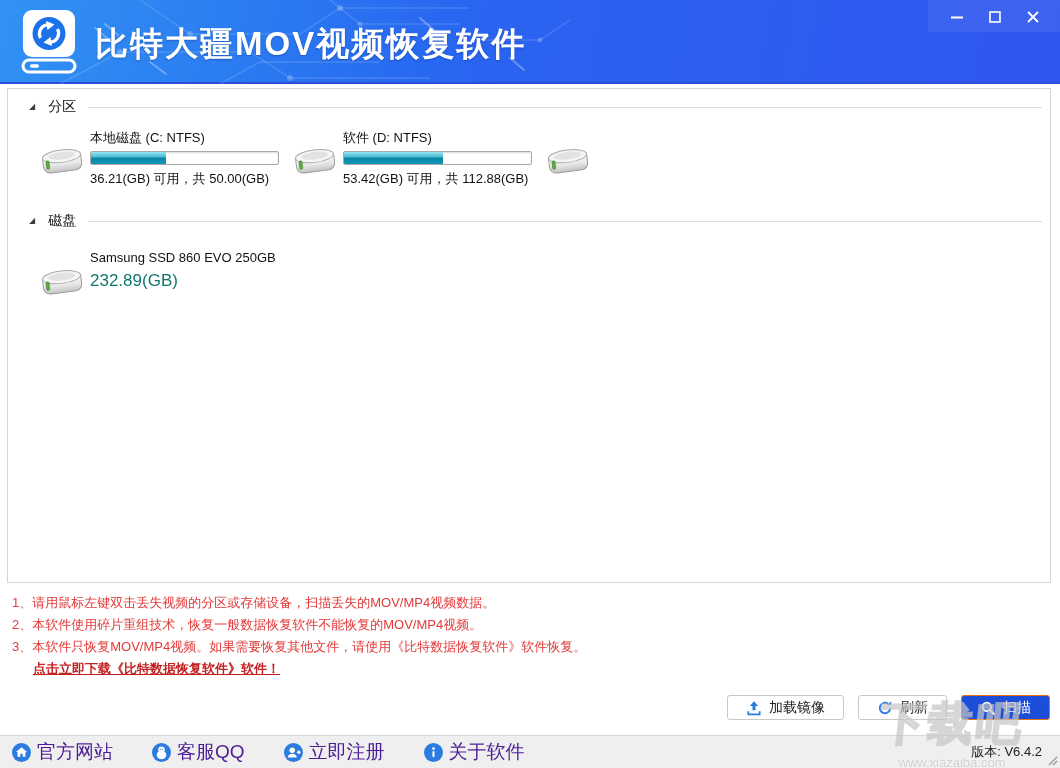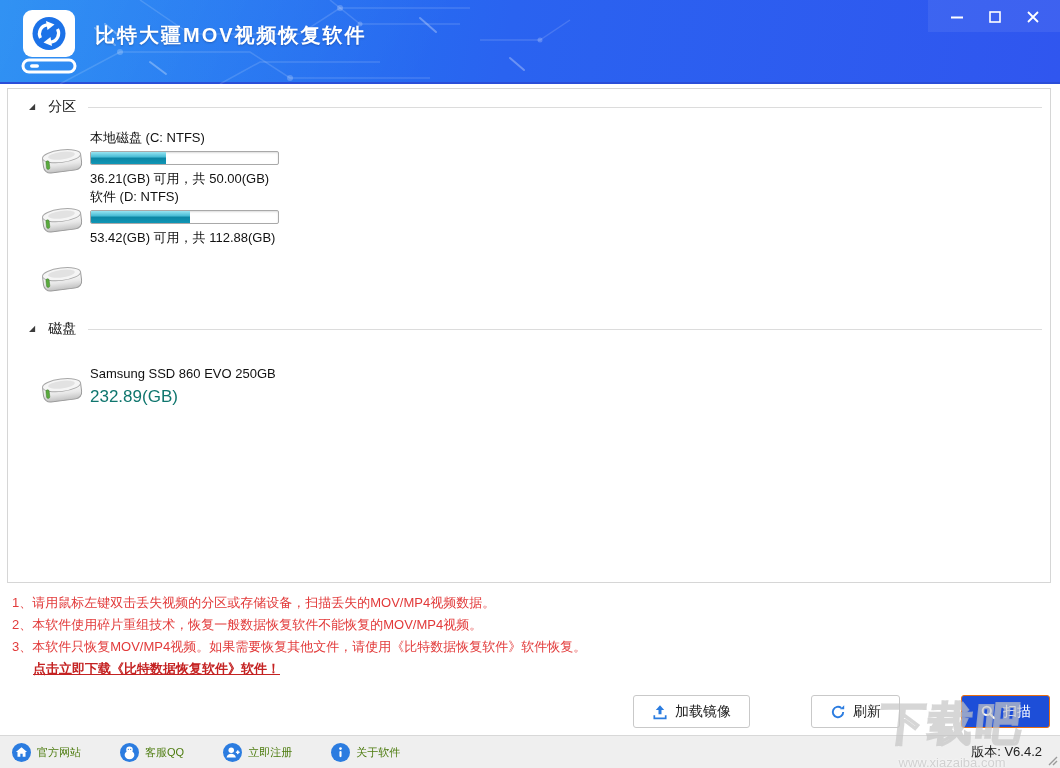--- a/index.html
+++ b/index.html
@@ -7,78 +7,78 @@
        font-family:"Liberation Sans","DejaVu Sans",sans-serif;background:#ffffff;}
 
   
   .header{position:absolute;top:0;left:0;right:0;height:84px;
           background:linear-gradient(100deg,#1a86f2 0%,#2a63f0 48%,#3056ef 100%);
           border-bottom:2px solid #2b4ed8;box-sizing:border-box;}
   .header-sheen{position:absolute;inset:0;
           background:linear-gradient(115deg,rgba(255,255,255,.10) 0%,rgba(255,255,255,0) 42%);}
   .circuit{position:absolute;top:0;left:0;height:84px;width:620px;pointer-events:none;}
   .logo{position:absolute;left:20px;top:8px;width:58px;height:66px;}
-  .app-title{position:absolute;left:95px;top:22px;font-size:20px;font-weight:bold;color:#ffffff;
+  .app-title{position:absolute;left:95px;top:22px;font-size:33px;font-weight:bold;color:#ffffff;
              letter-spacing:2px;text-shadow:0 1px 2px rgba(0,0,40,.25);white-space:nowrap;}
   .ctrl-strip{position:absolute;top:0;right:0;width:132px;height:32px;background:rgba(255,255,255,.07);}
   .win-controls{position:absolute;top:4px;right:12px;display:flex;gap:8px;}
   .win-btn{width:30px;height:26px;display:flex;align-items:center;justify-content:center;cursor:pointer;}
 
   
   .panel{position:absolute;top:88px;left:7px;width:1044px;height:495px;background:#fff;
          border:1px solid #d6d6d6;box-sizing:border-box;}
   .section-header{display:flex;align-items:center;margin:9px 8px 0 21px;}
   .section-header.second{margin-top:24px;}
   .expander{font-size:8px;color:#3c3c3c;line-height:1;}
   .section-title{font-size:14px;color:#111;margin-left:13px;}
   .section-rule{flex:1;height:1px;background:#dcdcdc;margin-left:12px;}
 
-  .part-row{display:flex;margin:13px 0 0 31px;flex-direction:column;}
+  .part-row{display:flex;margin:13px 0 0 31px;}
   .part-col{width:253px;display:flex;align-items:flex-start;}
   .disk-svg{width:46px;height:36px;margin-top:13px;flex:none;}
   .part-info{margin-left:5px;}
   .part-label{font-size:13px;color:#111;margin-bottom:4px;white-space:nowrap;}
   .bar{width:187px;height:12px;background:#fff;border:1px solid #a9a9a9;border-radius:2px;
        box-shadow:inset 0 1px 2px rgba(0,0,0,.14);overflow:hidden;}
   .bar-fill{height:100%;
        background:linear-gradient(#96e4f2 0%,#49bdd6 40%,#0c86a4 52%,#0f96b6 100%);}
   .part-details{font-size:13px;color:#111;margin-top:5px;white-space:nowrap;}
 
   .disk-row{display:flex;margin:20px 0 0 31px;align-items:flex-start;}
-  .disk-info{margin-left:5px;margin-top:8px;}
+  .disk-info{margin-left:5px;}
   .disk-label{font-size:13px;color:#111;margin-bottom:6px;}
   .disk-details{font-size:17px;color:#0f766e;}
 
   
   .instructions{position:absolute;top:592px;left:12px;font-size:13px;color:#e23a3a;line-height:22px;}
   .download-link{display:inline-block;margin-left:21px;color:#c42222;font-weight:bold;
                  text-decoration:underline;cursor:pointer;}
 
   
   .actions{position:absolute;top:695px;right:10px;display:flex;gap:14px;}
-  .btn{display:flex;align-items:center;gap:7px;height:33px;padding:11px 18px;background:#fff;
+  .btn{display:flex;align-items:center;gap:7px;height:25px;padding:11px 18px;background:#fff;
        border:1px solid #c9c9c9;border-radius:3px;font-size:14px;color:#222;cursor:pointer;
-       box-sizing:border-box;font-family:inherit;margin-left:47px;}
+       box-sizing:border-box;font-family:inherit;}
   .btn-scan{background:#1d4ed8;border:1px solid #e86f12;color:#fff;}
 
   
   .watermark{position:absolute;top:694px;right:2px;width:212px;text-align:center;z-index:10;
              pointer-events:none;opacity:.85;}
   .wm-brand{font-size:45px;font-weight:bold;color:rgba(255,255,255,.18);
             -webkit-text-stroke:2px rgba(195,195,195,.8);transform:skewX(-6deg);letter-spacing:3px;}
   .wm-site{font-size:13px;color:#cccccc;text-shadow:0 0 2px #fff;margin-top:1px;}
 
   
   .footer{position:absolute;bottom:0;left:0;right:0;height:32px;background:#efefef;
           border-top:1px solid #d8d8d8;display:flex;align-items:center;}
   .foot-link{display:flex;align-items:center;gap:6px;margin-left:14px;cursor:pointer;}
   .foot-link:first-child{margin-left:12px;}
   .foot-link + .foot-link{margin-left:39px;}
   .foot-icon{width:19px;height:19px;flex:none;}
-  .foot-label{font-size:11px;color:#4d7c0f;}
+  .foot-label{font-size:19px;color:#4c1d95;}
   .version{margin-left:auto;margin-right:18px;font-size:13px;color:#222;}
   .resize-grip{position:absolute;right:2px;bottom:2px;}
 </style>
 </head>
 <body>
 
 <svg width="0" height="0" style="position:absolute">
   <defs>
     <linearGradient id="diskBody" x1="0" x2="0" y1="0" y2="1">
       <stop offset="0" stop-color="#ffffff"></stop>

